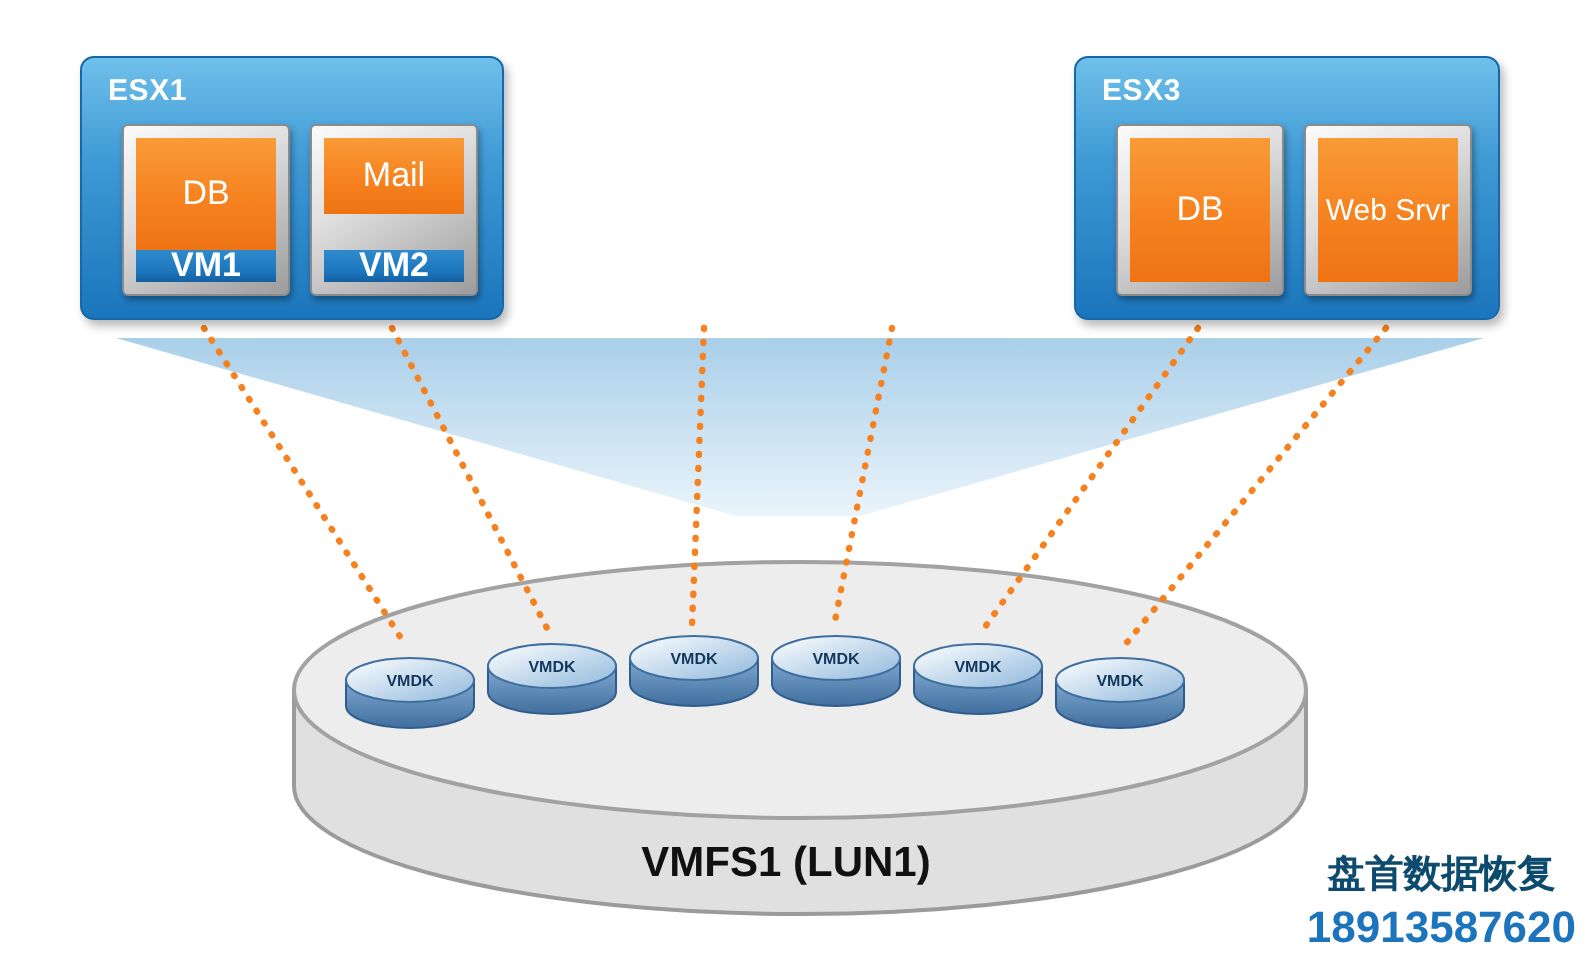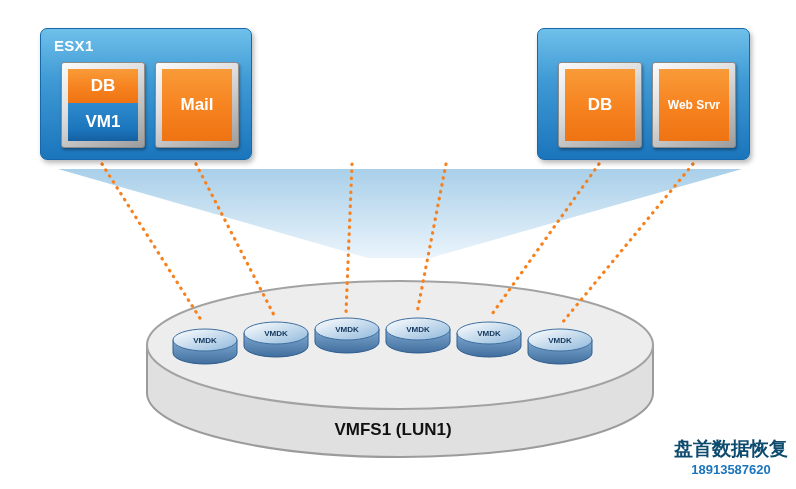--- a/index.html
+++ b/index.html
@@ -11,31 +11,31 @@
     background:linear-gradient(180deg,#6FC0EA 0%, #3E99D4 40%, #1B75BC 100%);
     border:1px solid #1568A9; box-shadow:2px 3px 5px rgba(0,0,0,0.28); }
   .esx-label { color:#fff; font-weight:bold; font-size:15px; padding:8px 11px 0 13px; letter-spacing:.3px; }
 
   .vm-frame { position:absolute; top:33px; width:84px; height:86px; border-radius:3px; padding:6px;
     background:linear-gradient(150deg,#FBFBFB 0%, #DEDEDE 40%, #9C9C9C 100%);
     border:1px solid #8B8B8B; box-shadow:1px 2px 3px rgba(0,0,0,0.35);
     display:flex; flex-direction:column; }
   .vm-a { left:20px; } .vm-b { left:114px;gap:18px; }
   .vm-app { flex:1; background:linear-gradient(180deg,#F89B38 0%, #F6821F 55%, #EF7312 100%);
-    color:#fff; font-weight:bold; font-size:17px; display:flex; align-items:center; justify-content:center; }
-  .vm-app.small-text { font-size:12px; }
-  .vm-name { height:38px; background:linear-gradient(180deg,#2F8ACD 0%, #1B75BC 70%, #155FA0 100%);
+    color:#fff; font-weight:normal; font-size:17px; display:flex; align-items:center; justify-content:center; }
+  .vm-app.small-text { font-size:15px; }
+  .vm-name { height:16px; background:linear-gradient(180deg,#2F8ACD 0%, #1B75BC 70%, #155FA0 100%);
     color:#fff; font-weight:bold; font-size:17px; display:flex; align-items:center; justify-content:center; }
 
   .vmfs-label { position:absolute; left:288px; top:420px; width:210px; text-align:center;
-    font-size:17px; font-weight:bold; color:#111; }
+    font-size:21px; font-weight:bold; color:#111; }
 
   .watermark { position:absolute; right:8px; bottom:10px; text-align:center; line-height:1.3; }
   .wm-name  { color:#0c4a6e; font-size:19px; font-weight:bold; }
-  .wm-phone { color:#1C75BC; font-size:13px; font-weight:bold; }
+  .wm-phone { color:#1C75BC; font-size:22px; font-weight:bold; }
 
   .disk-label { font-family:"Liberation Sans", sans-serif; font-size:8px; font-weight:bold; fill:#12375C; }
   .dotline { stroke:#F6821F; stroke-width:3.2; stroke-dasharray:0.5 6.5; stroke-linecap:round; fill:none; }
 </style>
 </head>
 <body>
 
 <div class="canvas">
 
   <svg class="layer" width="796" height="489" viewBox="0 0 796 489">
@@ -99,25 +99,27 @@
   </svg>
 
   <div class="esx-host" style="left:40px">
     <div class="esx-label">ESX1</div>
     <div class="vm-frame vm-a">
       <div class="vm-app">DB</div>
       <div class="vm-name">VM1</div>
     </div>
     <div class="vm-frame vm-b">
       <div class="vm-app">Mail</div>
+      <div class="vm-name">VM2</div>
     </div>
   </div>
 
 
   <div class="esx-host" style="left:537px; width:213px">
+    <div class="esx-label">ESX3</div>
     <div class="vm-frame vm-a">
       <div class="vm-app">DB</div>
     </div>
     <div class="vm-frame vm-b">
       <div class="vm-app small-text">Web Srvr</div>
     </div>
   </div>
 
   <div class="vmfs-label">VMFS1 (LUN1)</div>
 

